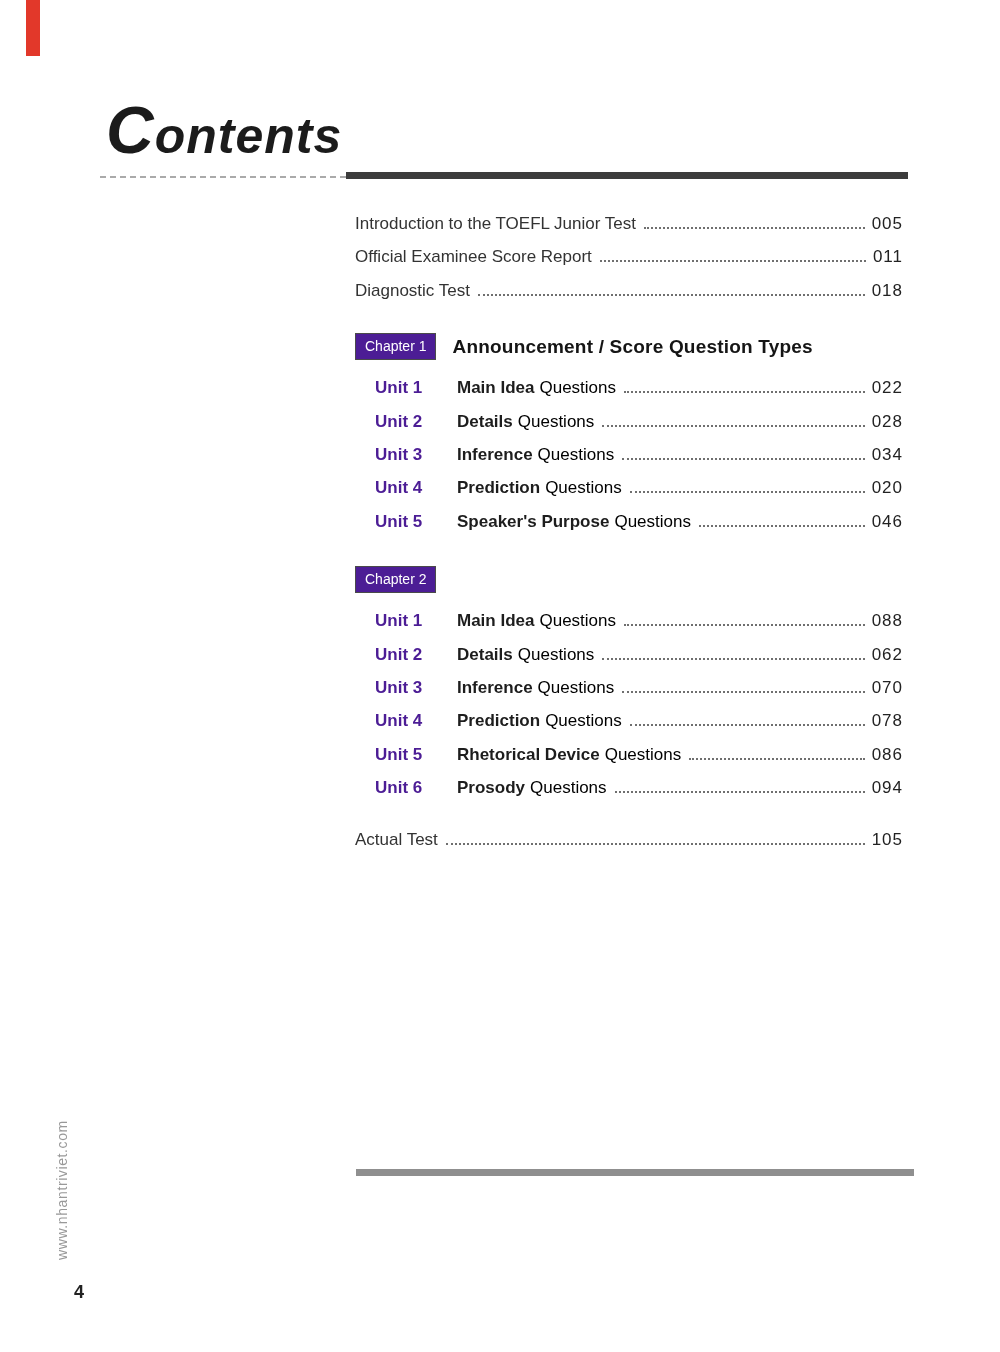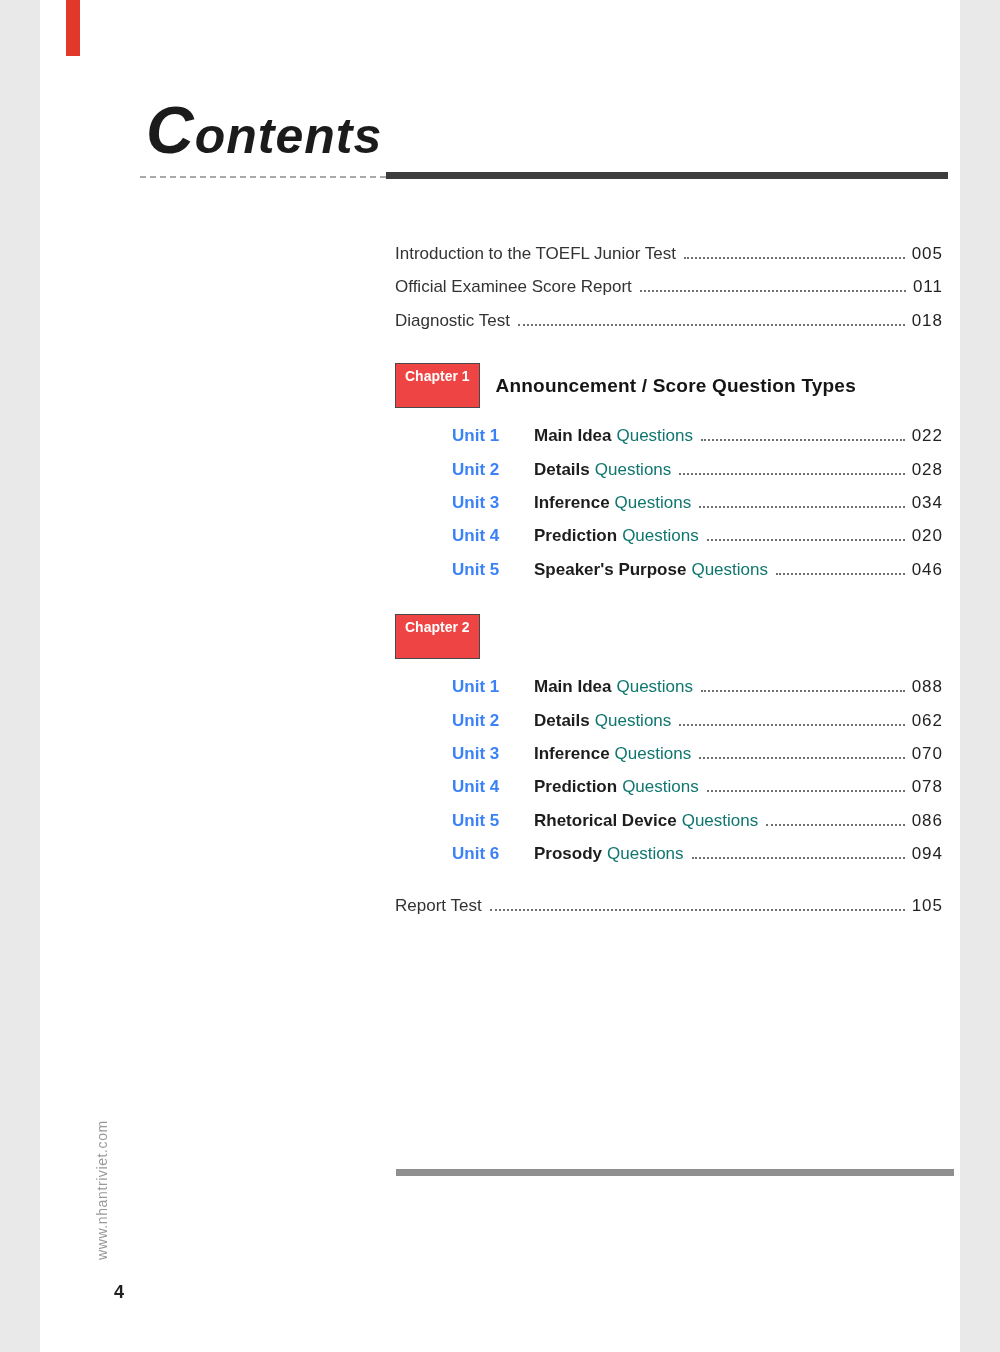--- a/index.html
+++ b/index.html
@@ -1,19 +1,19 @@
 <!DOCTYPE html>
 <html><head>
 <meta charset="utf-8">
 <style>
   * { margin:0; padding:0; box-sizing:border-box; }
   html,body { background:#e9e9e9; }
   .page {
     position:relative;
-    width:920px; height:1352px;
+    width:1000px; height:1352px;
     margin:0 auto;
     background:#ffffff;
     font-family:"Liberation Sans", sans-serif;
     color:#2e2e2e;
     overflow:hidden;
   }
   .corner-mark {
     position:absolute; left:26px; top:0;
     width:14px; height:56px;
     background:#e2382a;
@@ -26,21 +26,21 @@
   .title::first-letter { font-size:66px; }
   .rule-main {
     position:absolute; left:346px; top:172px;
     width:562px; height:7px; background:#3c3c3c;
   }
   .rule-dash {
     position:absolute; left:100px; top:176px;
     width:246px; border-top:2px dashed #aaaaaa;
   }
   .toc {
-    position:absolute; left:355px; top:244px; width:548px;
+    position:absolute; left:355px; top:214px; width:548px;
   }
   .row {
     display:flex; align-items:baseline;
     line-height:1.2; margin-bottom:13px;
     font-size:17px;
   }
   .lbl { color:#333; white-space:nowrap; }
   .leader {
     flex:1 1 auto;
     border-bottom:2px dotted #6f6f6f;
@@ -50,39 +50,38 @@
   .pg { color:#222; letter-spacing:1px; white-space:nowrap; }
   .chapter { margin-top:0; }
   .chapter-heading {
     display:flex; align-items:center;
     margin-bottom:18px;
   }
   .chapter-1 { margin-top:32px; }
   .chapter-2 { margin-top:34px; }
   .badge {
     display:inline-block;
-    background:#ef4444; color:#ffffff;
+    background:#4c1d95; color:#ffffff;
     border:1px solid #4a4a4a;
-    font-size:14px; font-weight:bold;
-    padding:4px 9px 23px;
+    font-size:14px; font-weight:normal;
+    padding:4px 9px 5px;
     margin-right:16px;
     white-space:nowrap;
   }
   .chapter-title {
     font-size:19px; font-weight:bold; color:#151515;
     letter-spacing:0.2px;
   }
   .unit-row { padding-left:20px; }
   .unit-lbl {
-    flex:0 0 82px; font-weight:bold; color:#3b82f6;
+    flex:0 0 82px; font-weight:bold; color:#4c1d95;
     white-space:nowrap;
-    margin-left:37px;
   }
   .topic { font-weight:bold; color:#1d1d1d; white-space:nowrap; }
-  .suffix { margin-left:5px; color:#0f766e; white-space:nowrap; }
+  .suffix { margin-left:5px; color:#000000; white-space:nowrap; }
   .back-section { margin-top:32px; }
   .bottom-rule {
     position:absolute; left:356px; top:1169px;
     width:558px; height:7px; background:#8f8f8f;
   }
   .watermark {
     position:absolute; left:70px; bottom:92px;
     transform:rotate(-90deg); transform-origin:0 100%;
     font-size:14px; color:#999999; letter-spacing:0.6px;
     white-space:nowrap;
@@ -208,21 +207,21 @@
         <span class="unit-lbl">Unit 6</span>
         <span class="topic">Prosody</span>
         <span class="suffix">Questions</span>
         <span class="leader"></span>
         <span class="pg">094</span>
       </div>
     </div>
 
     <div class="back-section">
       <div class="row">
-        <span class="lbl">Report Test</span>
+        <span class="lbl">Actual Test</span>
         <span class="leader"></span>
         <span class="pg">105</span>
       </div>
     </div>
 
   </div>
 
   <div class="bottom-rule"></div>
   <div class="watermark">www.nhantriviet.com</div>
   <div class="page-number">4</div>

